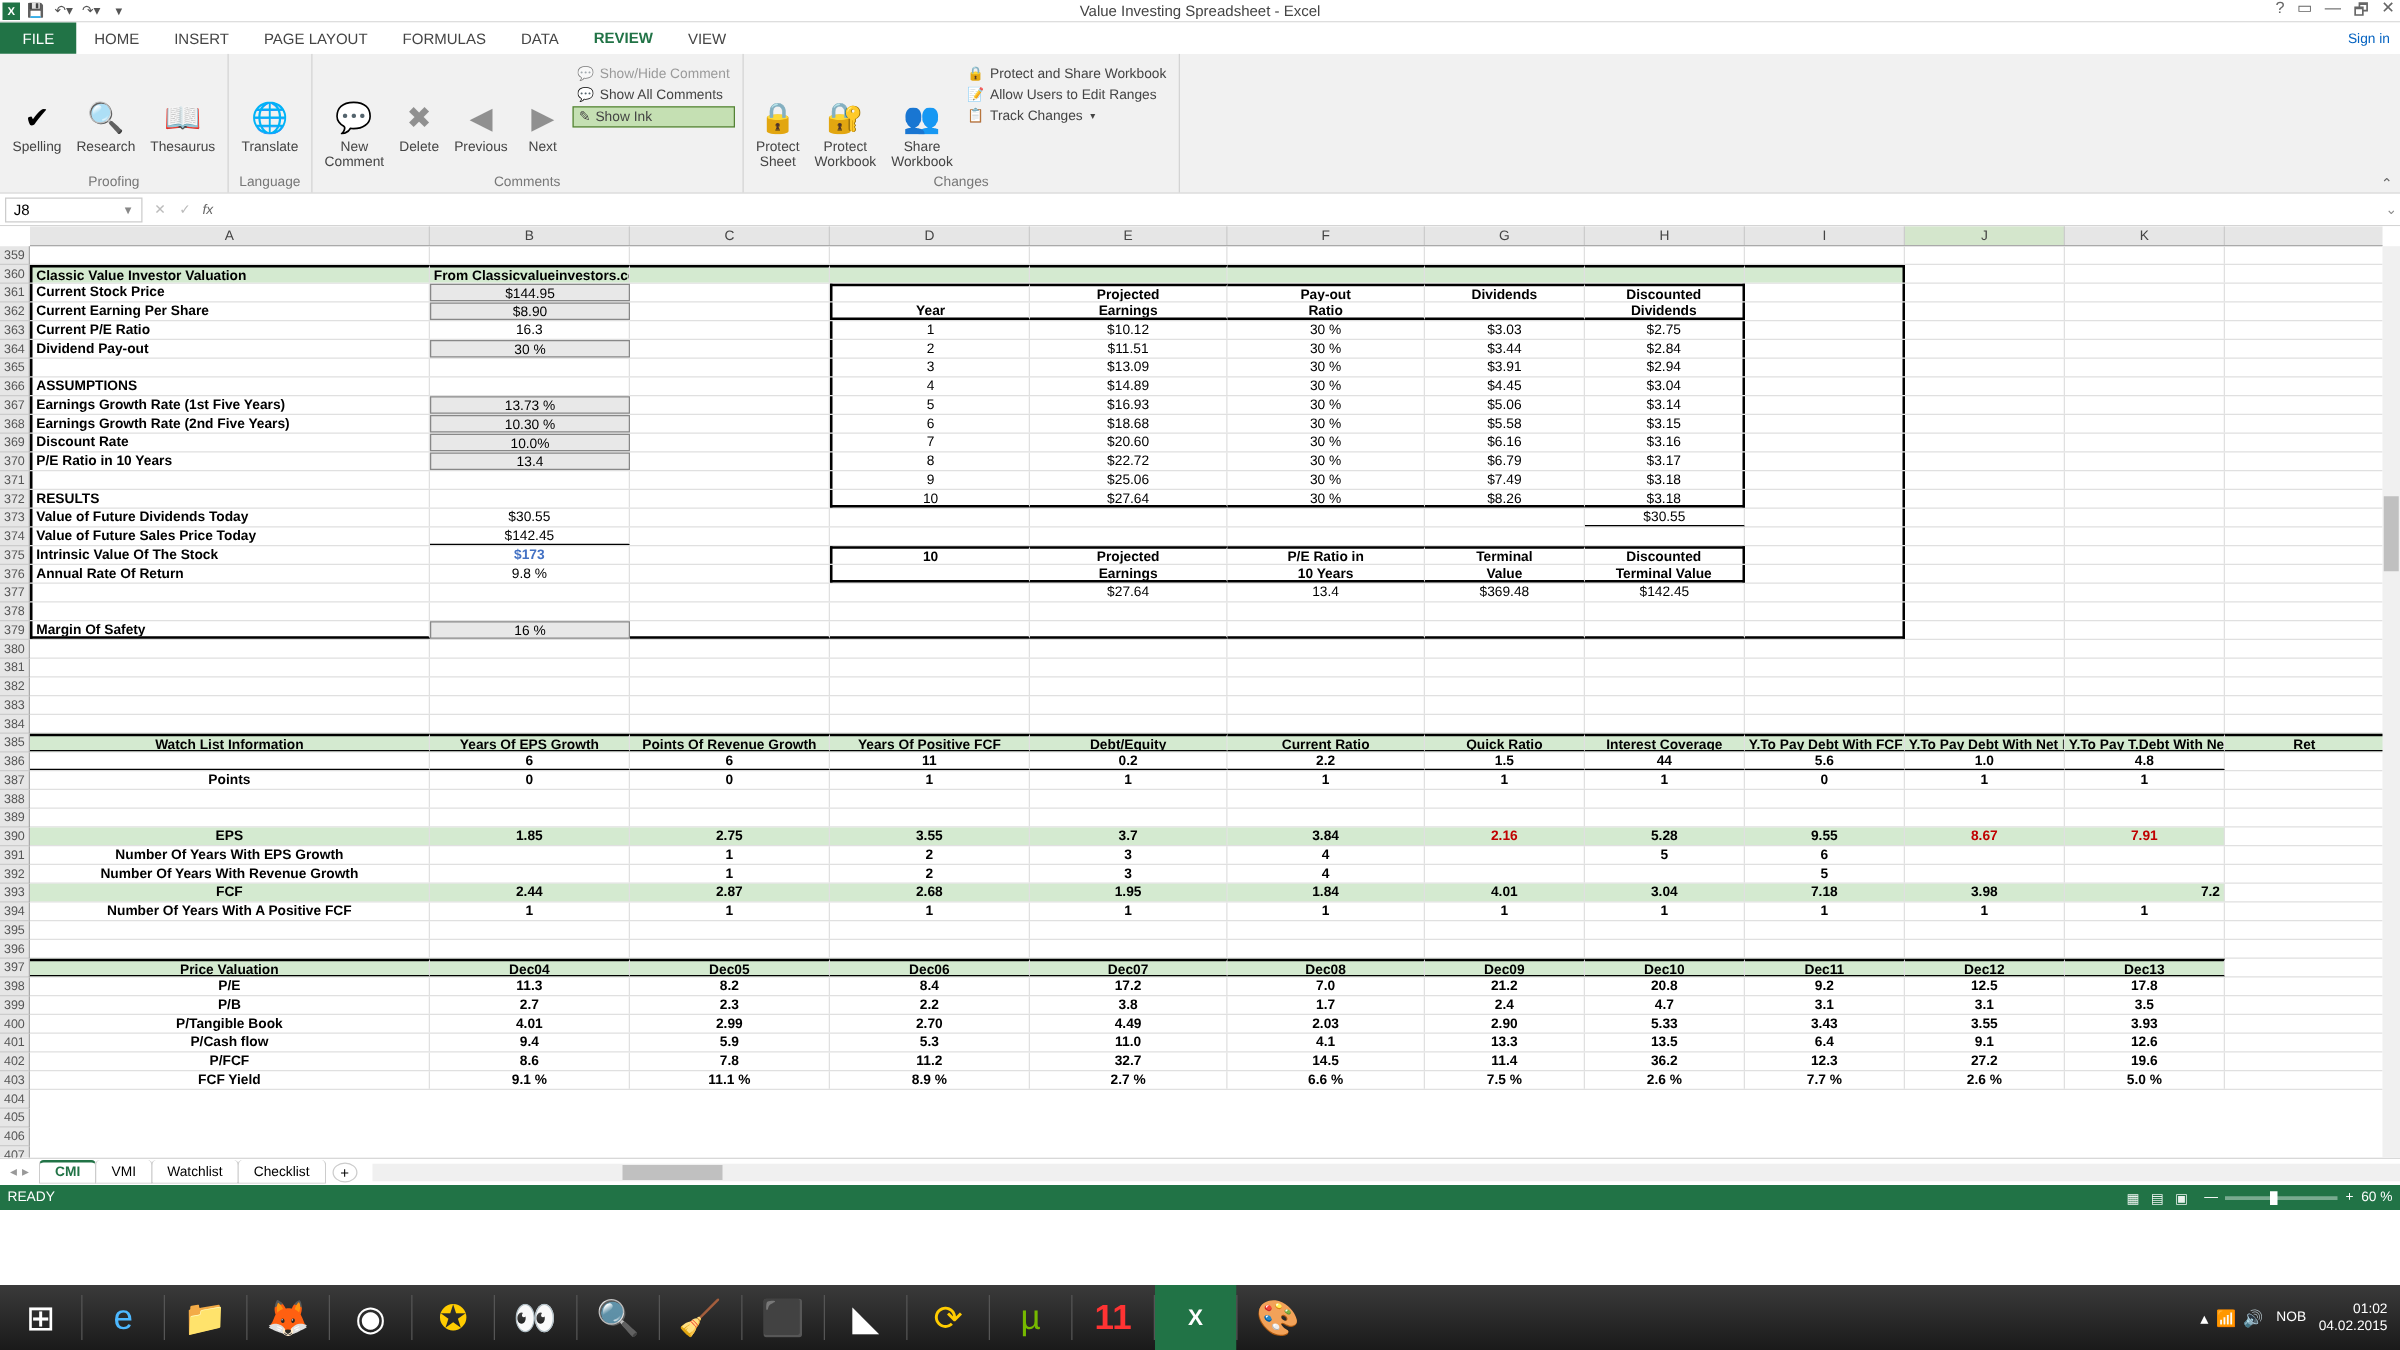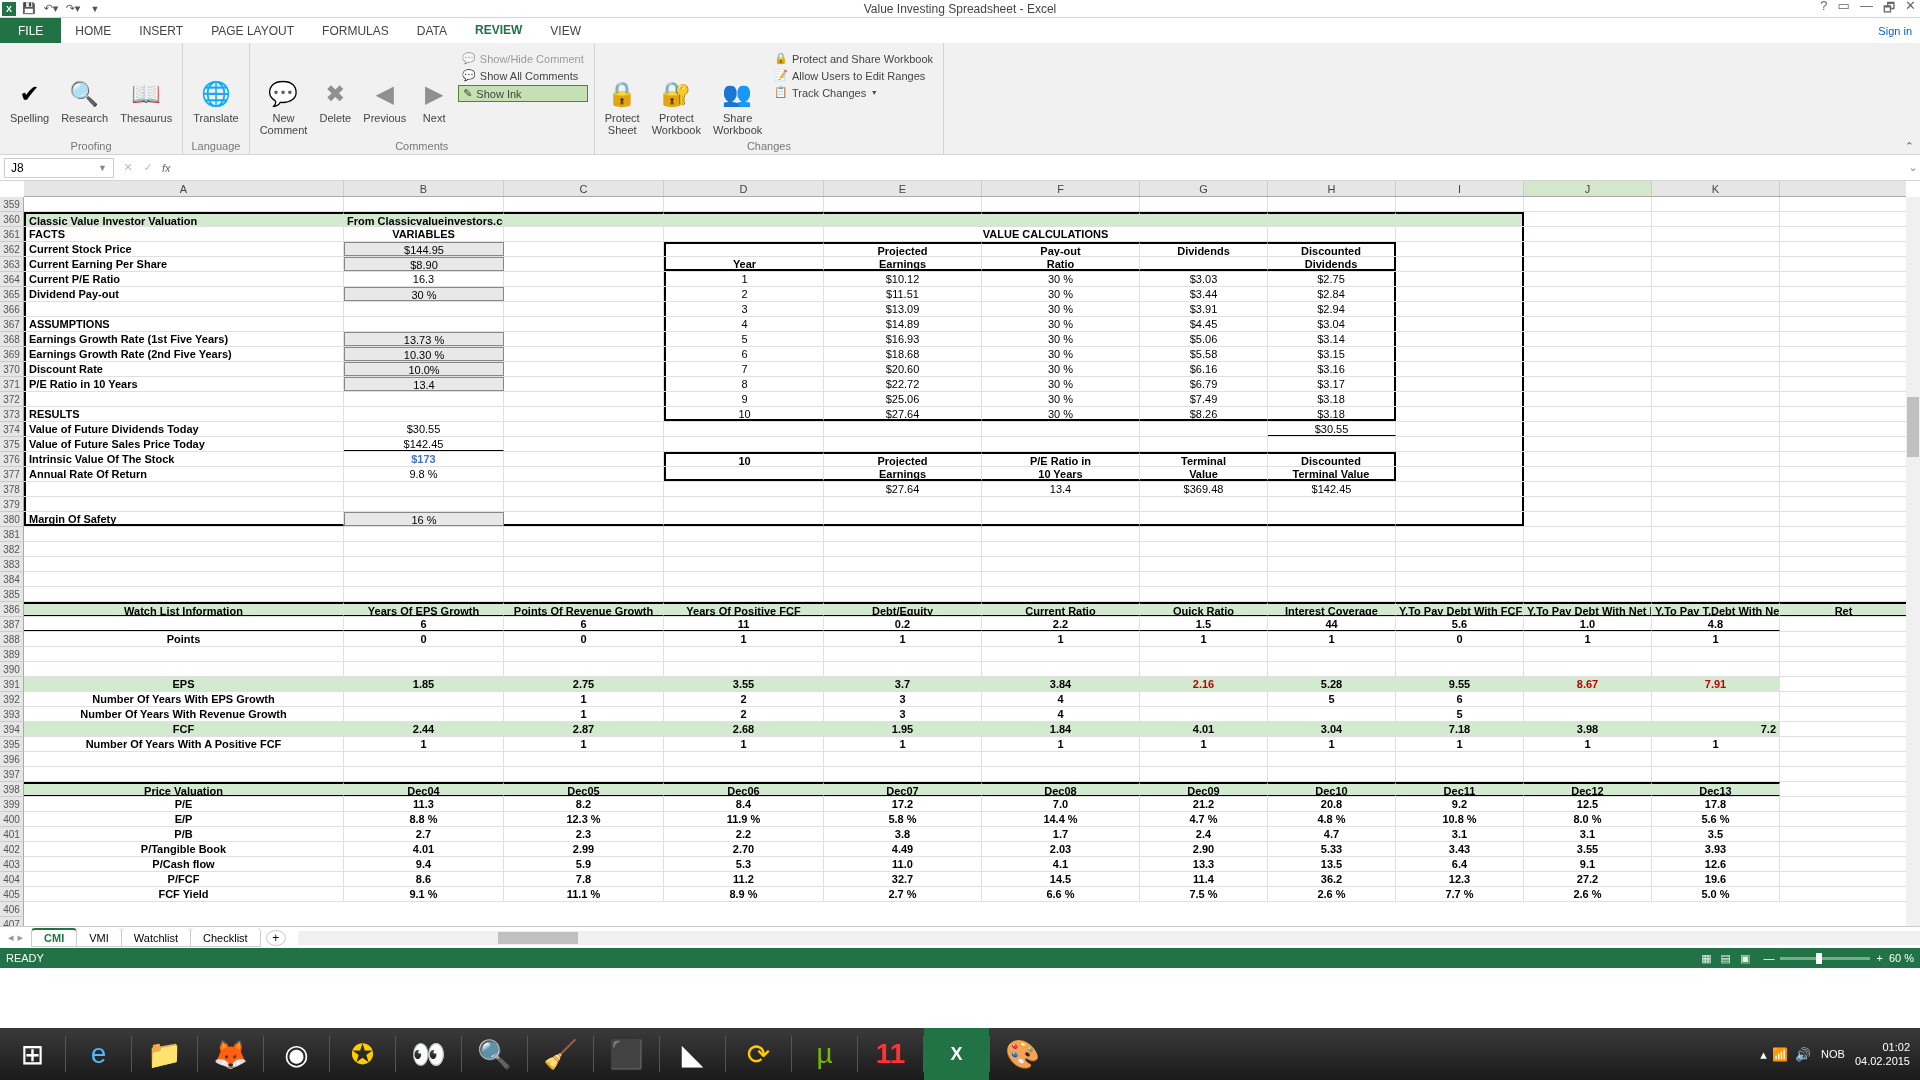--- a/index.html
+++ b/index.html
@@ -329,31 +329,20 @@
           <div class="cell greenband thick-t" style="width: 160px;"></div>
           <div class="cell greenband thick-t" style="width: 158px;"></div>
           <div class="cell greenband thick-t" style="width: 158px;"></div>
           <div class="cell greenband thick-t" style="width: 128px;"></div>
           <div class="cell greenband thick-t" style="width: 128px;"></div>
           <div class="cell greenband thick-t thick-r" style="width: 128px;"></div>
           <div class="cell " style="width: 128px;"></div>
           <div class="cell " style="width: 128px;"></div>
         </div>
         <div class="cellrow">
-          <div class="cell bold thick-l" style="width: 320px;">FACTS</div>
-          <div class="cell bold center" style="width: 160px;">VARIABLES</div>
-          <div class="cell " style="width: 160px;"></div>
-          <div class="cell " style="width: 160px;"></div>
-          <div class="cell bold center" style="width: 444px;">VALUE CALCULATIONS</div>
-          <div class="cell " style="width: 128px;"></div>
-          <div class="cell thick-r" style="width: 128px;"></div>
-          <div class="cell " style="width: 128px;"></div>
-          <div class="cell " style="width: 128px;"></div>
-        </div>
-        <div class="cellrow">
           <div class="cell bold thick-l" style="width: 320px;">Current Stock Price</div>
           <div class="cell inputbox" style="width: 160px;">$144.95</div>
           <div class="cell " style="width: 160px;"></div>
           <div class="cell thick-l thick-t" style="width: 160px;"></div>
           <div class="cell bold center thick-t" style="width: 158px;">Projected</div>
           <div class="cell bold center thick-t" style="width: 158px;">Pay-out</div>
           <div class="cell bold center thick-t" style="width: 128px;">Dividends</div>
           <div class="cell bold center thick-t thick-r" style="width: 128px;">Discounted</div>
           <div class="cell thick-r" style="width: 128px;"></div>
           <div class="cell " style="width: 128px;"></div>
@@ -833,33 +822,20 @@
           <div class="cell bold center" style="width: 160px;">11.3</div>
           <div class="cell bold center" style="width: 160px;">8.2</div>
           <div class="cell bold center" style="width: 160px;">8.4</div>
           <div class="cell bold center" style="width: 158px;">17.2</div>
           <div class="cell bold center" style="width: 158px;">7.0</div>
           <div class="cell bold center" style="width: 128px;">21.2</div>
           <div class="cell bold center" style="width: 128px;">20.8</div>
           <div class="cell bold center" style="width: 128px;">9.2</div>
           <div class="cell bold center" style="width: 128px;">12.5</div>
           <div class="cell bold center" style="width: 128px;">17.8</div>
-        </div>
-        <div class="cellrow">
-          <div class="cell bold center" style="width: 320px;">E/P</div>
-          <div class="cell bold center" style="width: 160px;">8.8 %</div>
-          <div class="cell bold center" style="width: 160px;">12.3 %</div>
-          <div class="cell bold center" style="width: 160px;">11.9 %</div>
-          <div class="cell bold center" style="width: 158px;">5.8 %</div>
-          <div class="cell bold center" style="width: 158px;">14.4 %</div>
-          <div class="cell bold center" style="width: 128px;">4.7 %</div>
-          <div class="cell bold center" style="width: 128px;">4.8 %</div>
-          <div class="cell bold center" style="width: 128px;">10.8 %</div>
-          <div class="cell bold center" style="width: 128px;">8.0 %</div>
-          <div class="cell bold center" style="width: 128px;">5.6 %</div>
         </div>
         <div class="cellrow">
           <div class="cell bold center" style="width: 320px;">P/B</div>
           <div class="cell bold center" style="width: 160px;">2.7</div>
           <div class="cell bold center" style="width: 160px;">2.3</div>
           <div class="cell bold center" style="width: 160px;">2.2</div>
           <div class="cell bold center" style="width: 158px;">3.8</div>
           <div class="cell bold center" style="width: 158px;">1.7</div>
           <div class="cell bold center" style="width: 128px;">2.4</div>
           <div class="cell bold center" style="width: 128px;">4.7</div>

